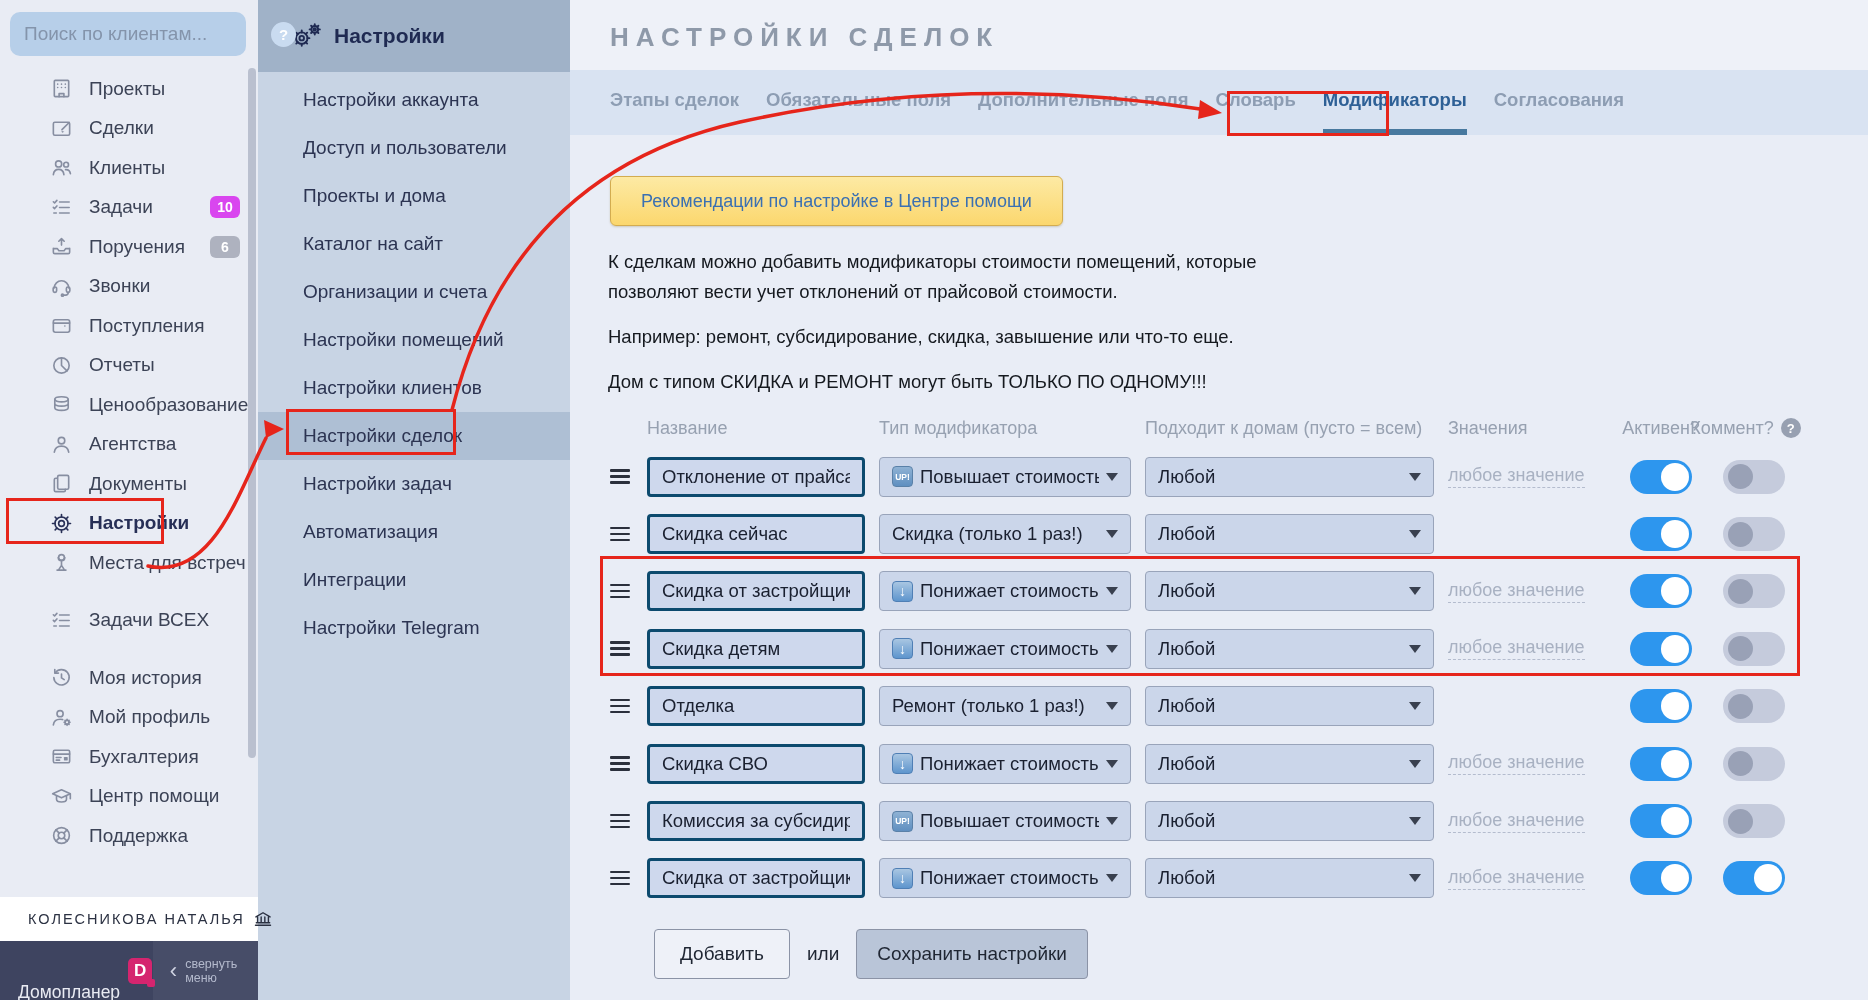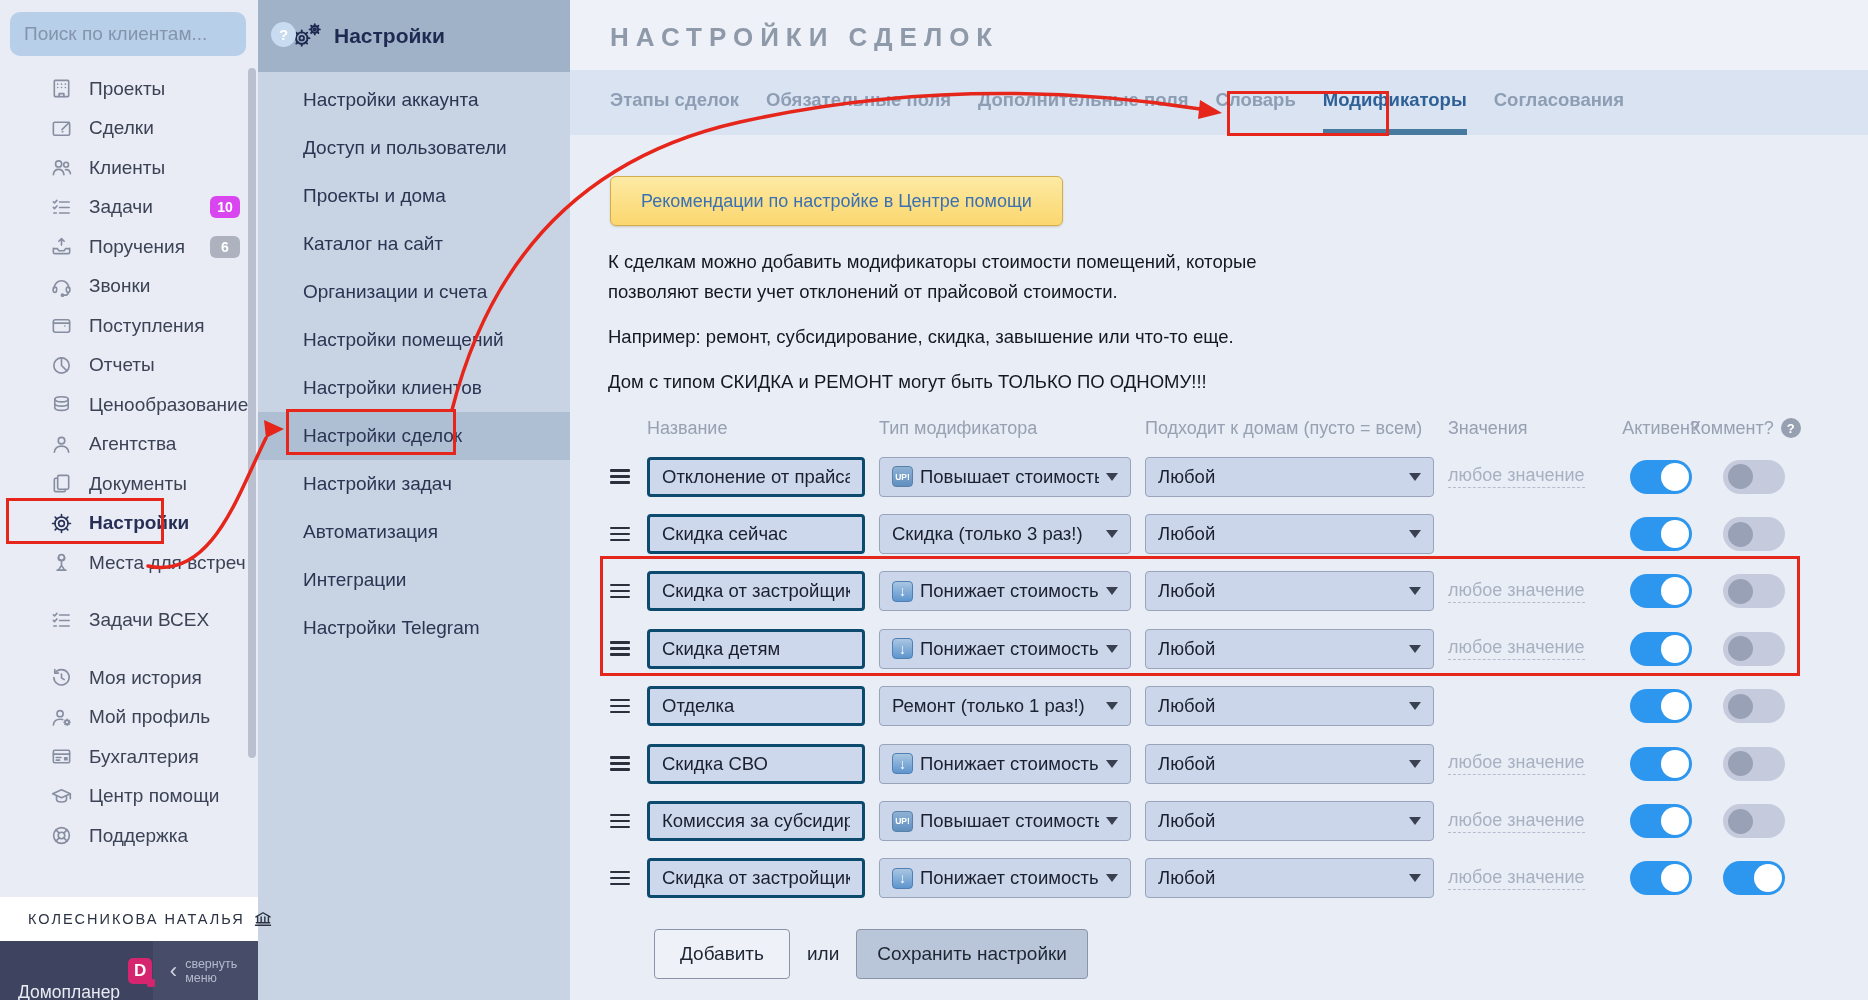--- a/index.html
+++ b/index.html
@@ -466,21 +466,21 @@
             </div>
           </div>
           <div class="tgrid trow">
             <div class="drag">
               <span></span>
               <span></span>
               <span></span>
             </div>
             <input class="name-input" value="Скидка сейчас" style="">
             <div class="dropdown">
-              <span class="dd-label">Скидка (только 3 раз!)</span>
+              <span class="dd-label">Скидка (только 1 раз!)</span>
               <span class="caret"></span>
             </div>
             <div class="dropdown">
               <span class="dd-label">Любой</span>
               <span class="caret"></span>
             </div>
             <div></div>
             <div class="toggle on">
               <span class="knob"></span>
             </div>

